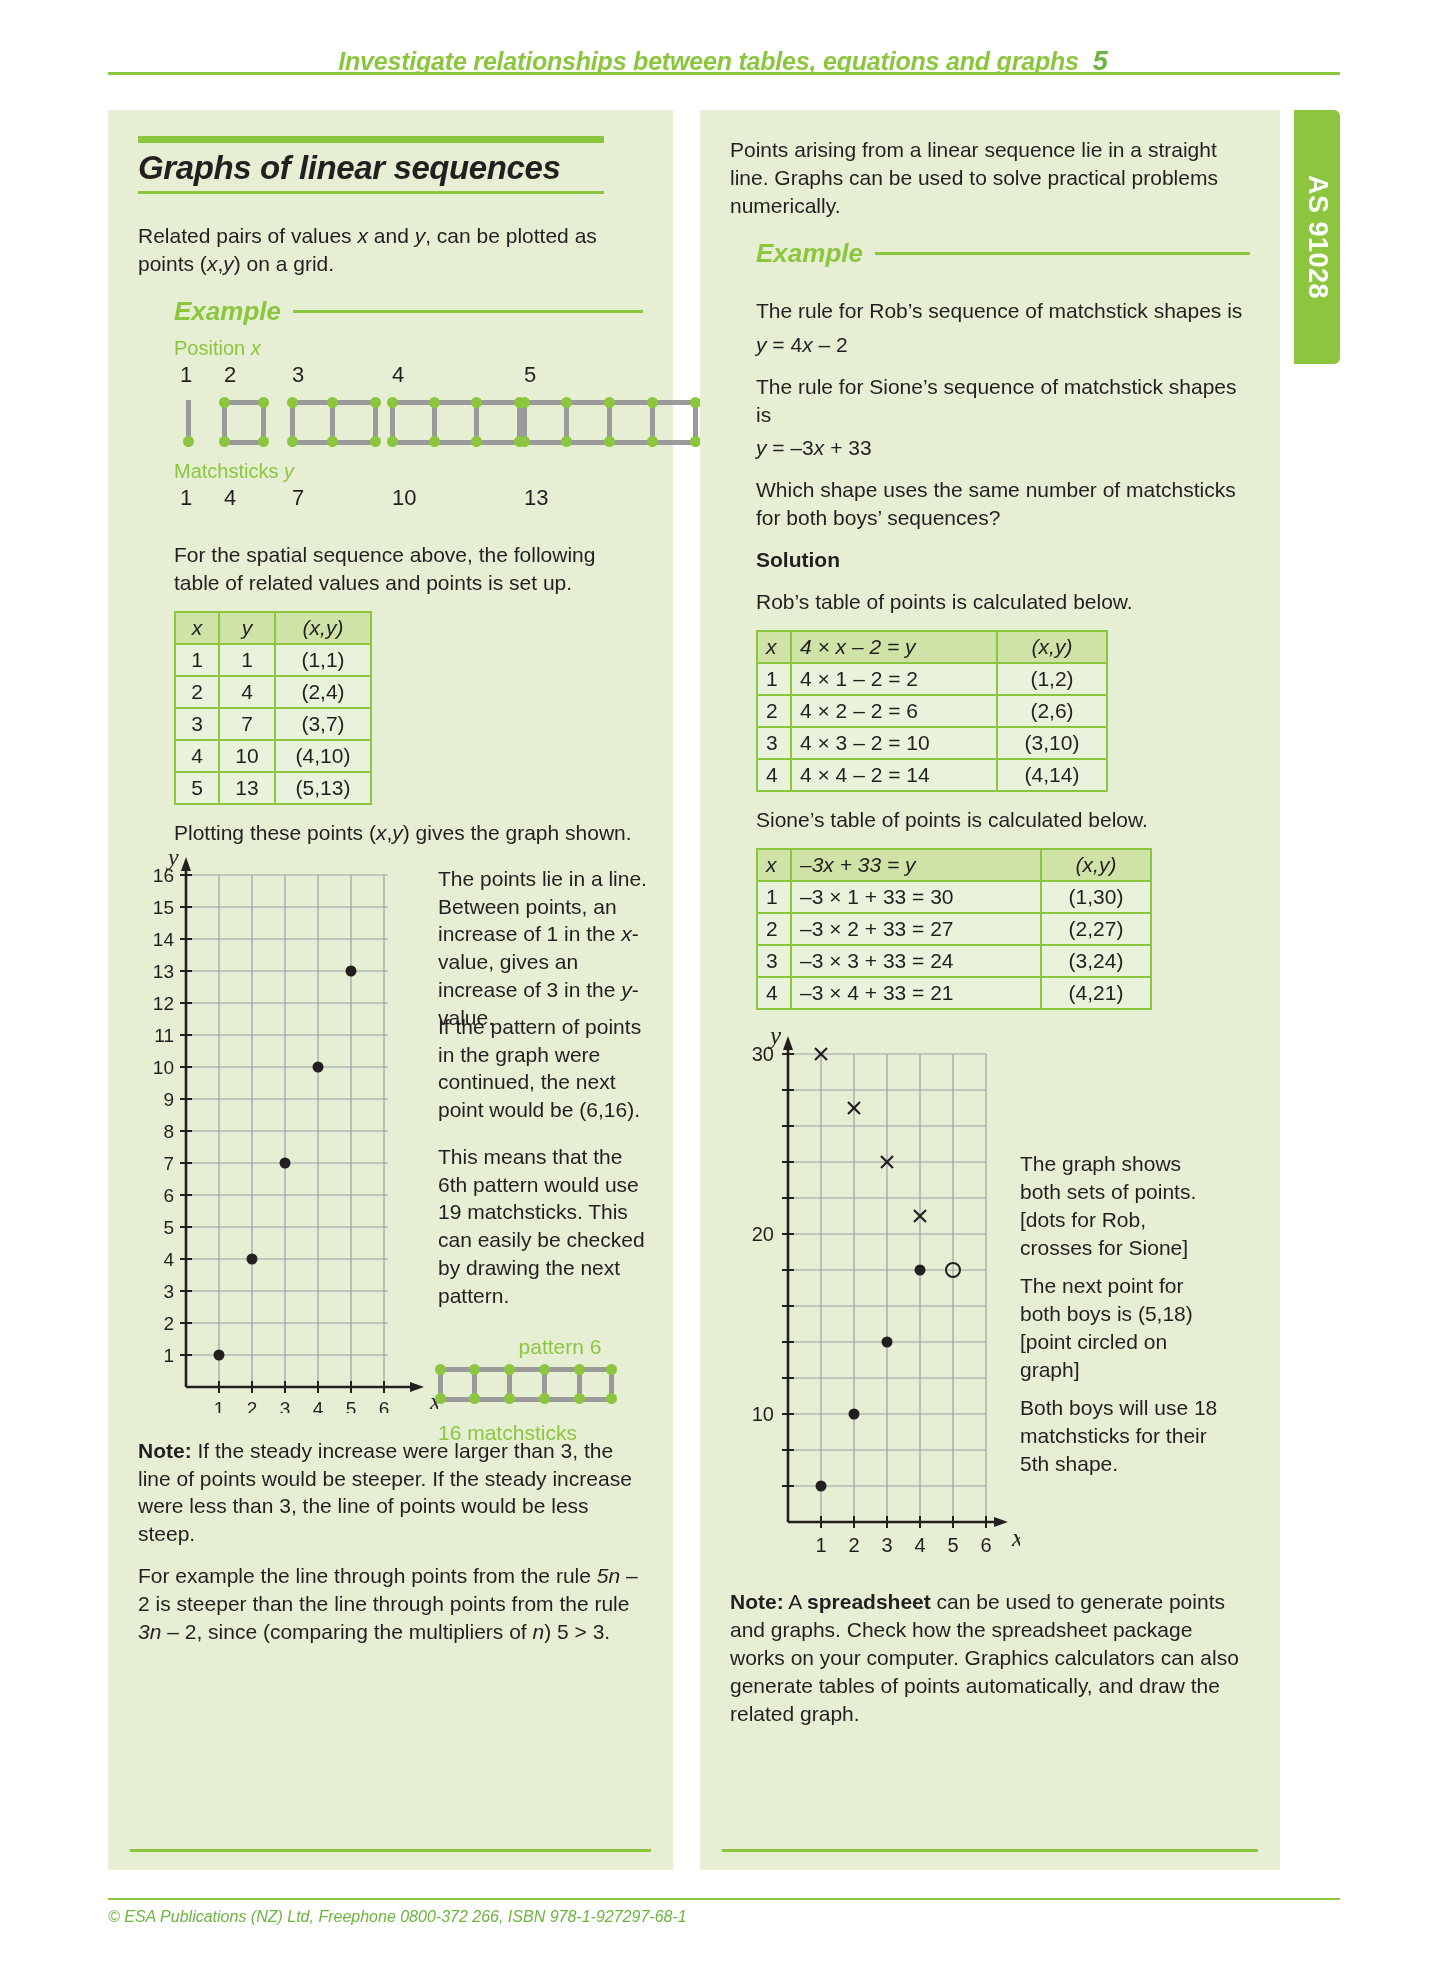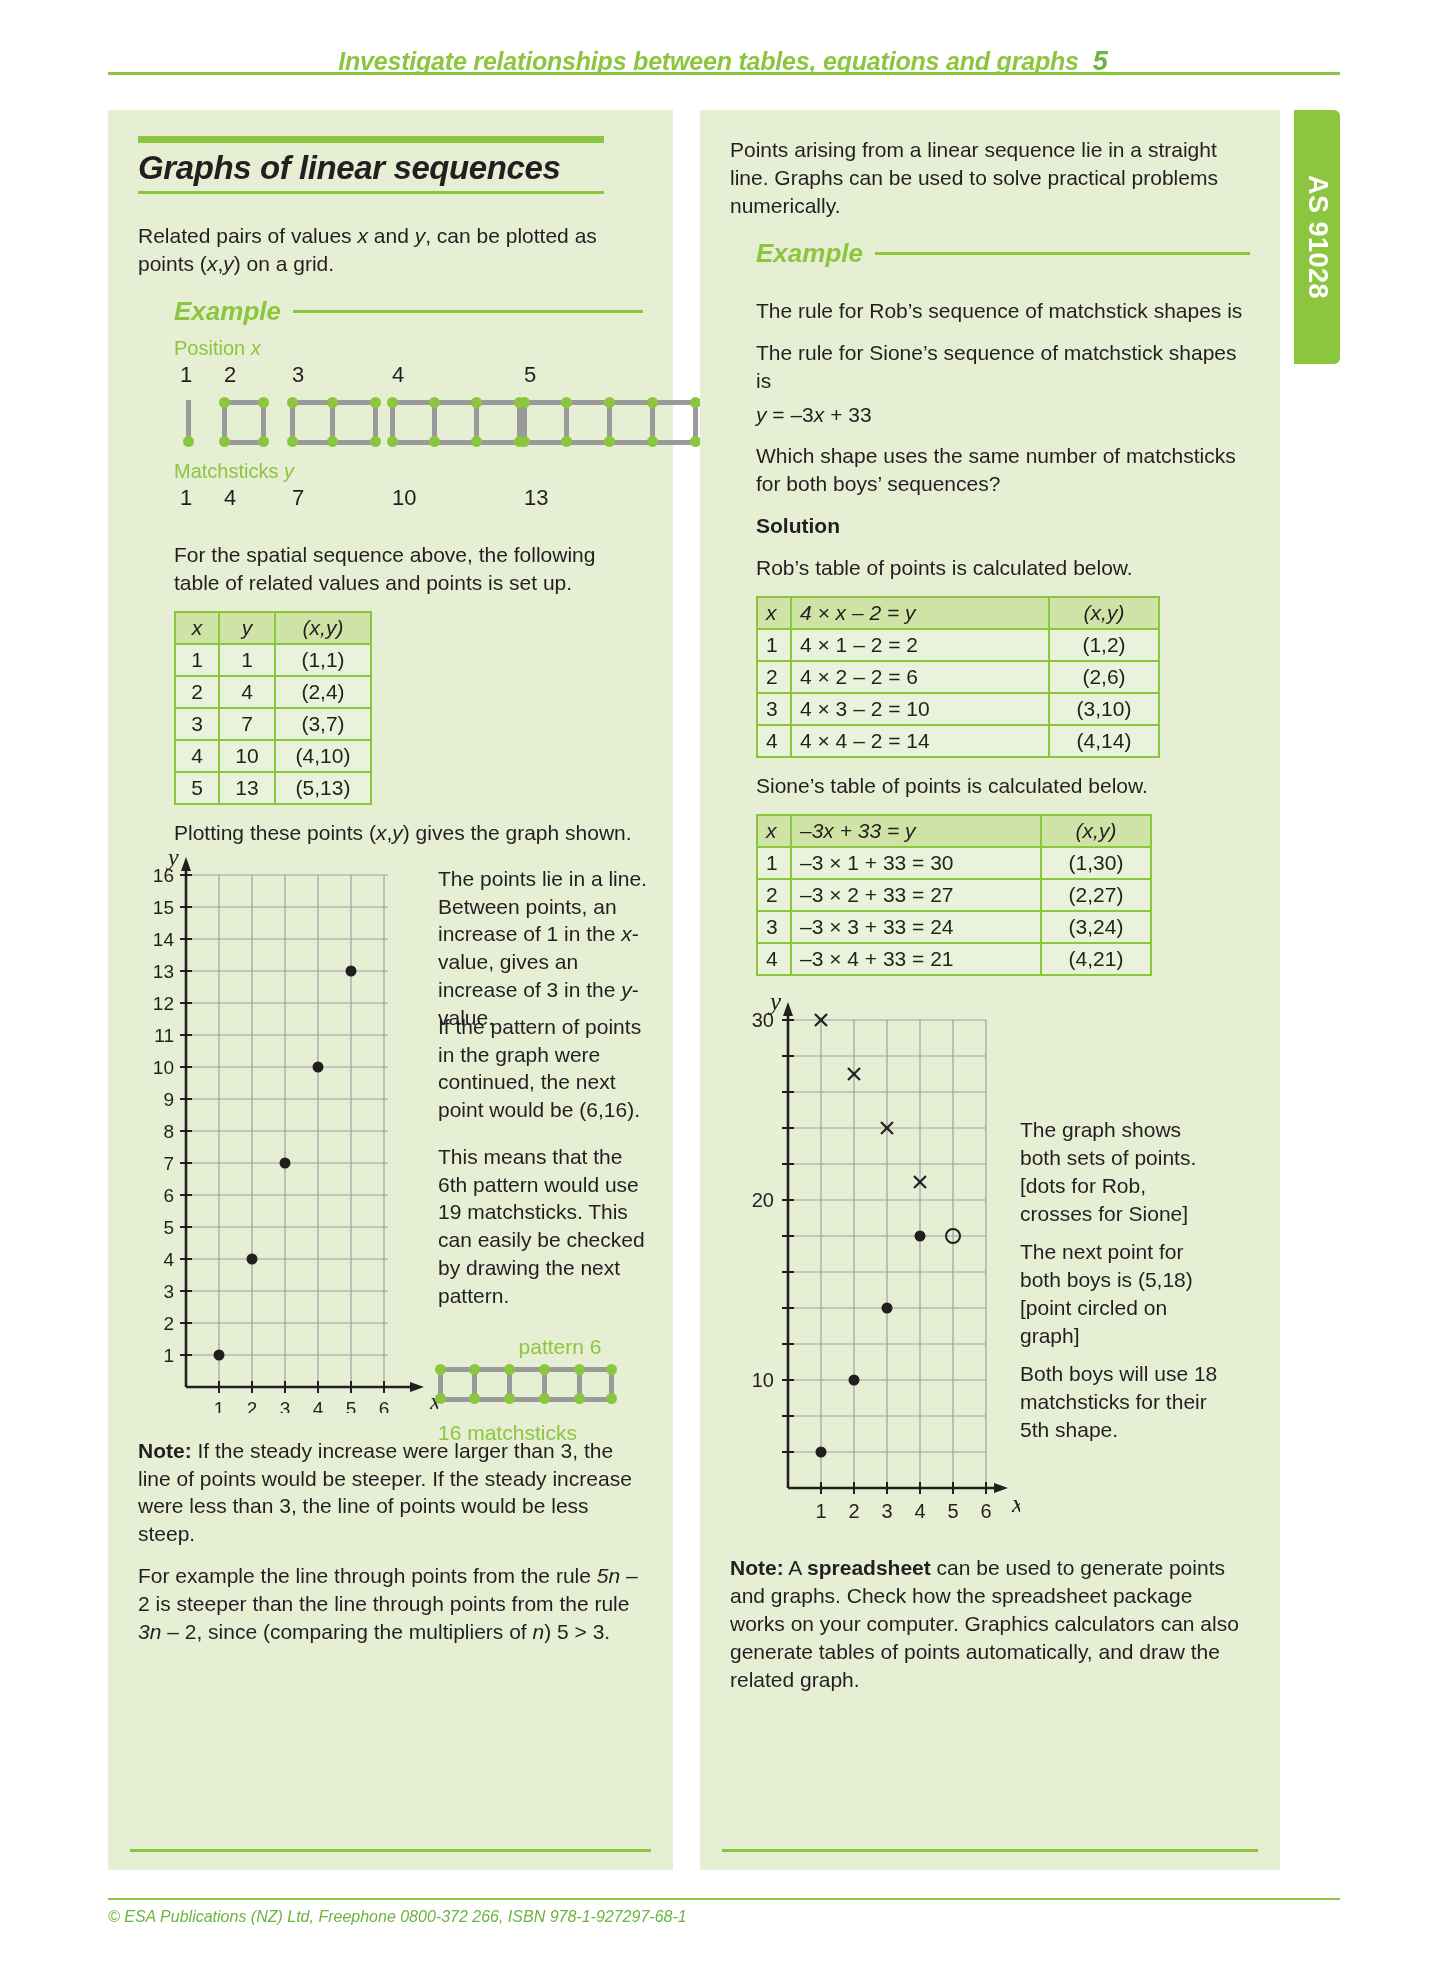--- a/index.html
+++ b/index.html
@@ -430,35 +430,36 @@
   <div class="col-inner-r">
     <p style="margin-top:0;">Points arising from a linear sequence lie in a straight line. Graphs can be used to solve practical problems numerically.</p>
 
     <div class="example-head indent-r">
       <span class="lbl">Example</span>
       <span class="ln"></span>
     </div>
 
     <div class="indent-r">
       <p>The rule for Rob’s sequence of matchstick shapes is</p>
+      <p style="margin-top:6px;"><span class="i">y</span> = 4<span class="i">x</span> – 2</p>
 
       <p>The rule for Sione’s sequence of matchstick shapes is</p>
       <p style="margin-top:6px;"><span class="i">y</span> = –3<span class="i">x</span> + 33</p>
 
       <p>Which shape uses the same number of matchsticks for both boys’ sequences?</p>
 
       <p class="b">Solution</p>
 
       <p>Rob’s table of points is calculated below.</p>
 
       <table class="dt">
         <thead>
           <tr>
             <th class="lft" style="width:34px;">x</th>
-            <th class="lft" style="width:258px;">4 × x – 2 = y</th>
+            <th class="lft" style="width:206px;">4 × x – 2 = y</th>
             <th style="width:110px;">(x,y)</th>
           </tr>
         </thead>
         <tbody>
           <tr>
             <td class="lft">1</td>
             <td class="lft">4 × 1 – 2 = 2</td>
             <td>(1,2)</td>
           </tr>
           <tr>

